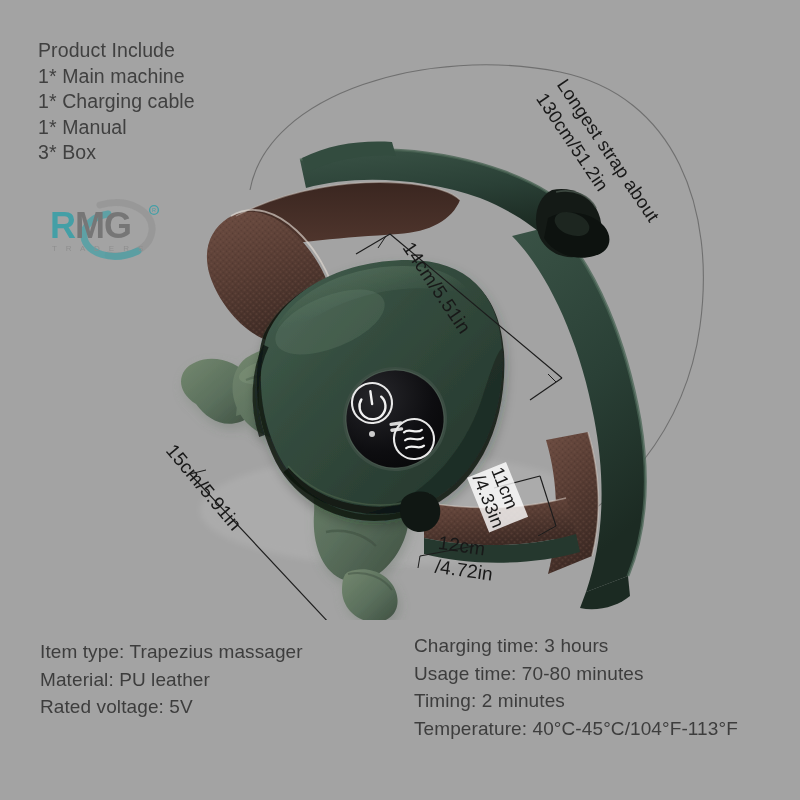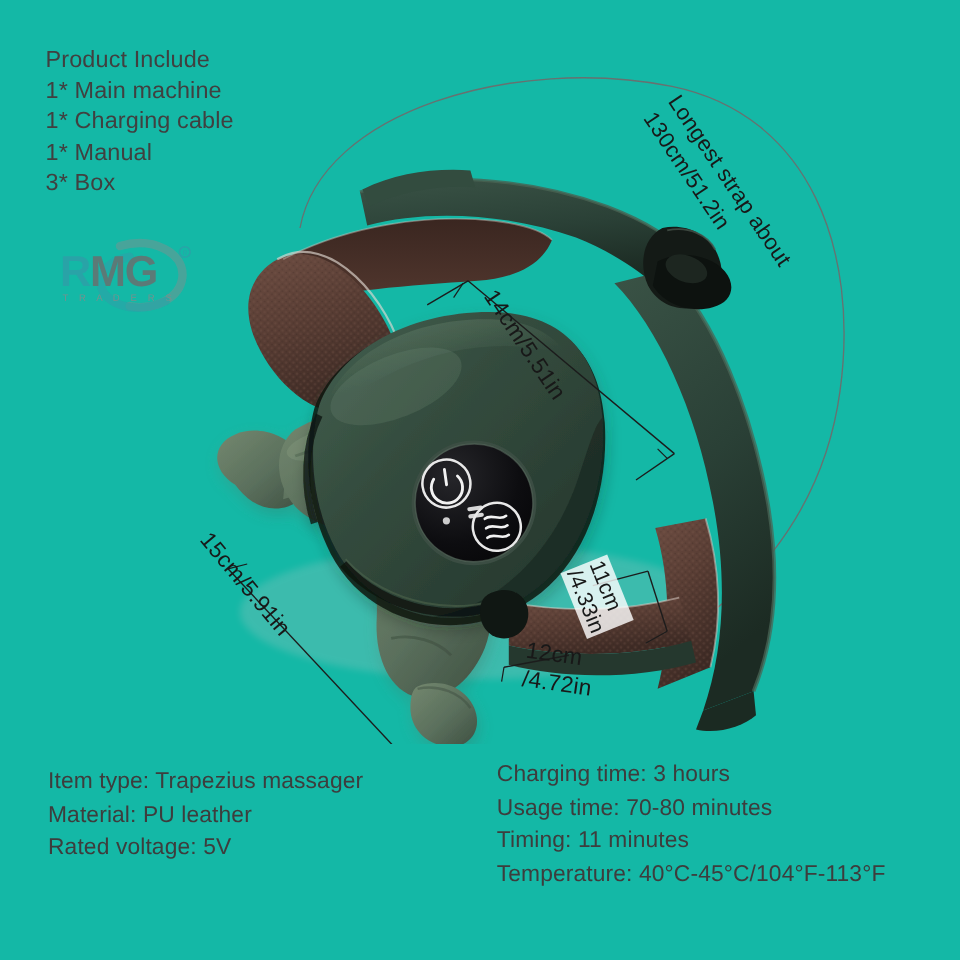--- a/index.html
+++ b/index.html
@@ -5,21 +5,21 @@
 <style>
   html, body {
     margin: 0;
     padding: 0;
     background: #ffffff;
   }
   #page {
     position: relative;
     width: 800px;
     height: 800px;
-    background: #14b8a6;
+    background: #a3a3a3;
     font-family: "Liberation Sans", sans-serif;
     overflow: hidden;
     color: #3a3a3a;
   }
 
   
   .include-block {
     position: absolute;
     left: 38px;
     top: 38px;
@@ -395,18 +395,18 @@
 
   <div class="specs">
     <div class="spec-col left">
       <div class="spec-line">Item type: Trapezius massager</div>
       <div class="spec-line">Material: PU leather</div>
       <div class="spec-line">Rated voltage: 5V</div>
     </div>
     <div class="spec-col right">
       <div class="spec-line">Charging time: 3 hours</div>
       <div class="spec-line">Usage time: 70-80 minutes</div>
-      <div class="spec-line">Timing: 11 minutes</div>
+      <div class="spec-line">Timing: 2 minutes</div>
       <div class="spec-line">Temperature: 40°C-45°C/104°F-113°F</div>
     </div>
   </div>
 
 </div>
 
 </body></html>

